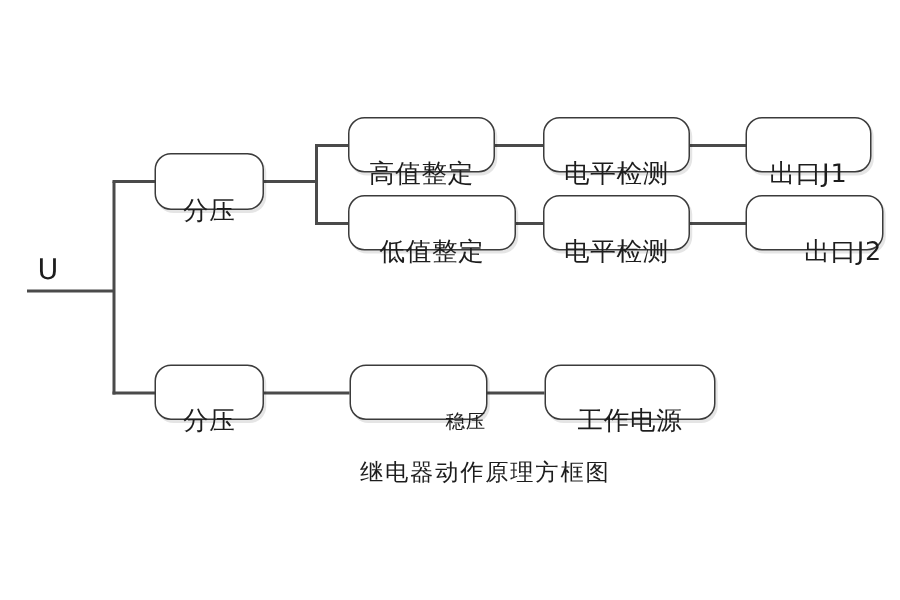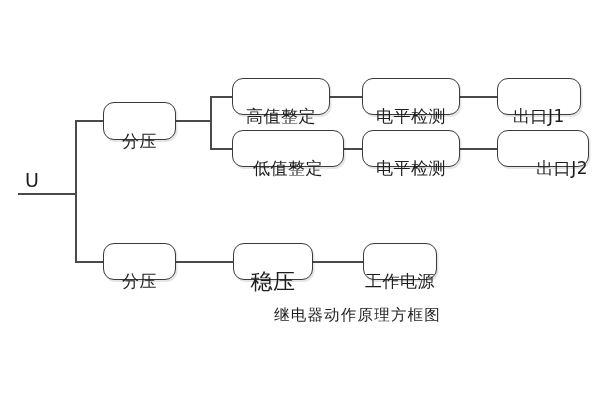--- a/index.html
+++ b/index.html
@@ -111,25 +111,25 @@
   </div>
 
   <div class="node" style="left:497px; top:130px; width:92px; height:37px; font-size:17px;justify-content:flex-end;">
     <span>出口J2</span>
   </div>
 
   <div class="node" style="left:103px; top:243px; width:73px; height:37px; font-size:17px;">
     <span>分压</span>
   </div>
 
-  <div class="node" style="left:233px; top:243px; width:80px; height:37px; font-size:22px;">
+  <div class="node" style="left:233px; top:243px; width:92px; height:37px; font-size:13px;justify-content:flex-end;">
     <span>稳压</span>
   </div>
 
-  <div class="node" style="left:363px; top:243px; width:74px; height:37px; font-size:17px;">
+  <div class="node" style="left:363px; top:243px; width:114px; height:37px; font-size:17px;">
     <span>工作电源</span>
   </div>
 
   <div class="label" id="u-label" style="left:25px; top:171px;">U</div>
 
-  <div class="label" id="caption" style="left:240px; top:308px;margin-left:34px;">继电器动作原理方框图</div>
+  <div class="label" id="caption" style="left:240px; top:308px;">继电器动作原理方框图</div>
 
 </div>
 
 </body></html>

